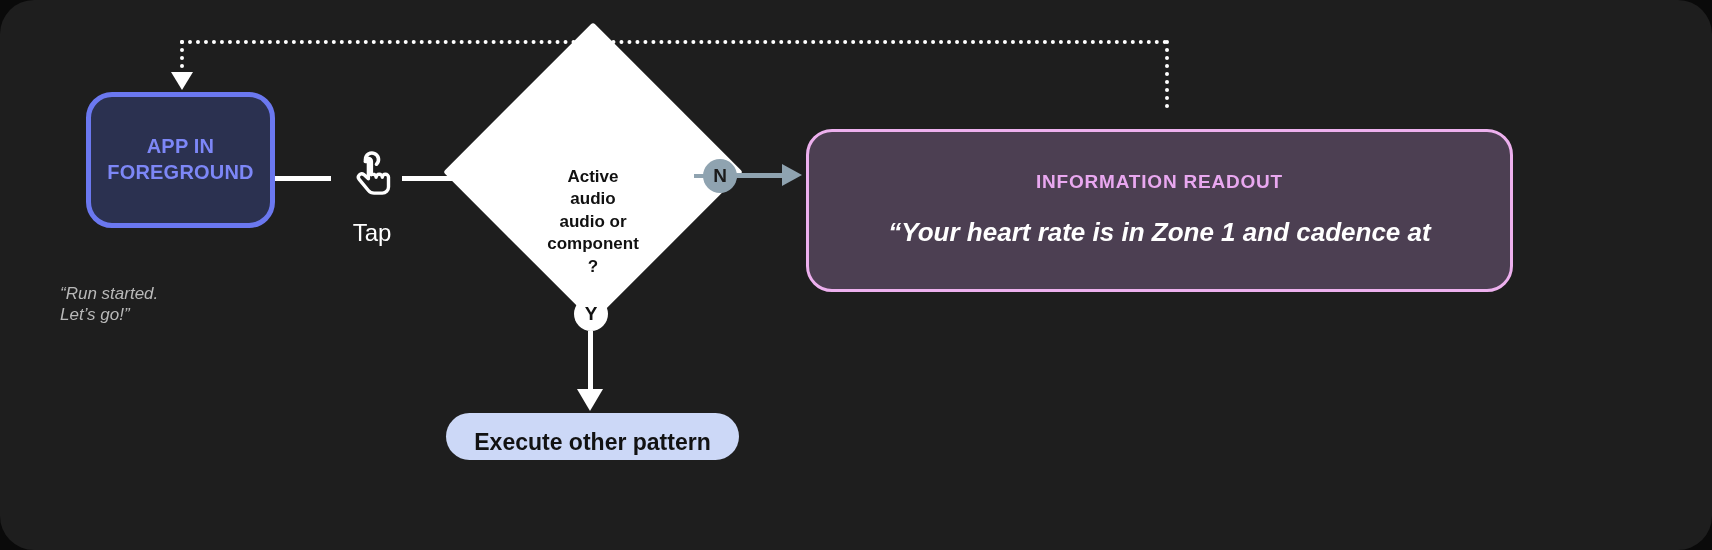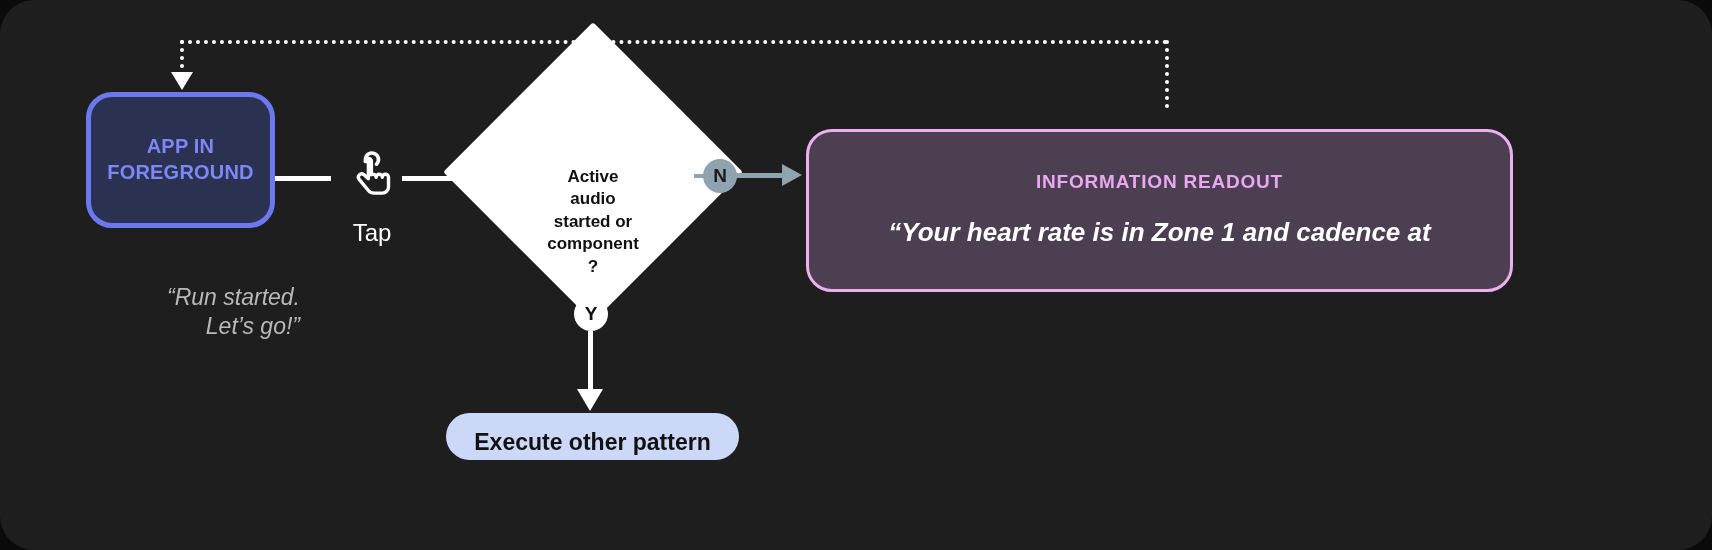--- a/index.html
+++ b/index.html
@@ -54,23 +54,23 @@
     text-align: center;
     letter-spacing: 0.2px;
   }
 
   
   #app-quote {
     position: absolute;
     left: 60px;
     top: 283px;
     width: 240px;
-    text-align: right;
+    text-align: left;
     color: #b9b9b9;
-    font-size: 23px;
+    font-size: 17px;
     font-style: italic;
     line-height: 1.25;
   }
 
   
   #tap-group {
     position: absolute;
     left: 336px;
     top: 145px;
     width: 72px;
@@ -348,21 +348,21 @@
 
     <div class="conn" id="line-tap-diamond"></div>
     <div class="conn" id="arrow-tap-diamond"></div>
 
     <div id="decision">
       <div class="shape"></div>
       <div class="text">
         <div>
           <span>Active</span><br>
           <span>audio</span><br>
-          <span>started or</span><br>
+          <span>audio or</span><br>
           <span>component</span><br>
           <span>?</span>
         </div>
       </div>
     </div>
 
     <div class="conn" id="line-diamond-n"></div>
     <div class="badge" id="badge-n">N</div>
     <div class="conn" id="line-n-readout"></div>
     <div class="conn" id="arrow-n-readout"></div>

